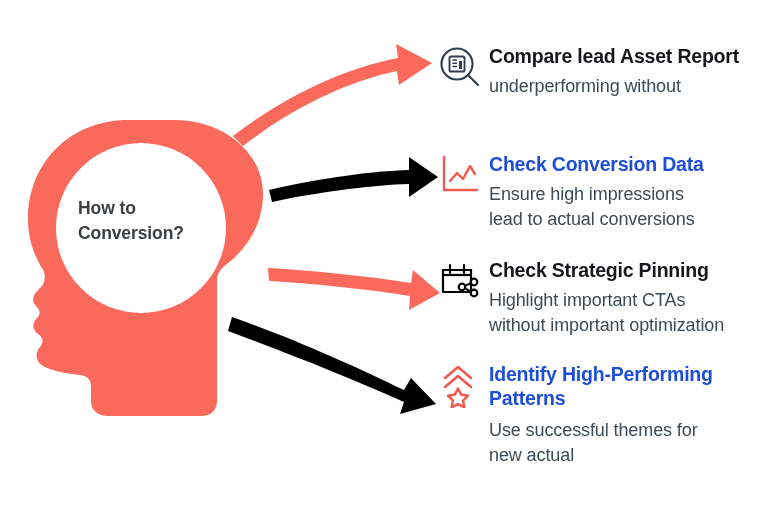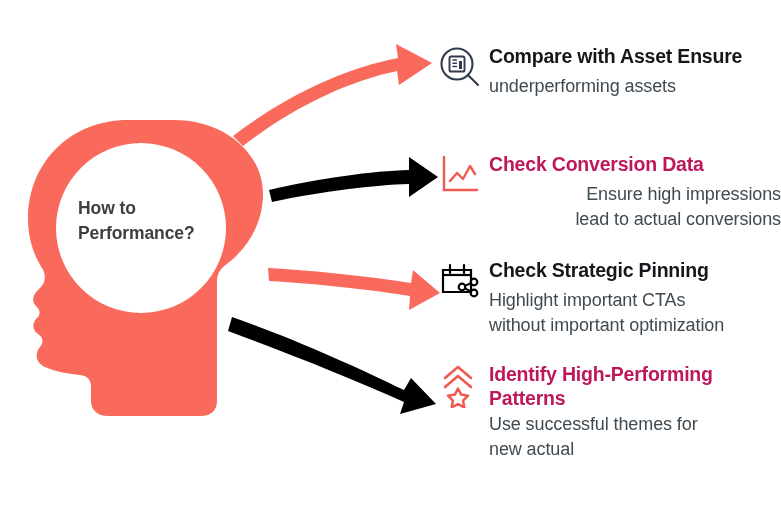--- a/index.html
+++ b/index.html
@@ -73,31 +73,31 @@
     line-height: 24px;
     letter-spacing: -0.2px;
   }
   .item-desc {
     font-size: 18px;
     line-height: 25px;
     color: #3f4a52;
     letter-spacing: -0.1px;
   }
   .title-dark { color: #15171a; }
-  .title-coral { color: #be185d; }
+  .title-coral { color: #1d4ed8; }
 
   #item-1 { top: 44px; }
   #item-2 { top: 152px; }
   #item-3 { top: 258px; }
   #item-4 { top: 362px; }
 
   #item-1 .item-desc { margin-top: 6px; }
-  #item-2 .item-desc { margin-top: 6px; text-align: right; }
+  #item-2 .item-desc { margin-top: 6px; }
   #item-3 .item-desc { margin-top: 6px; }
-  #item-4 .item-desc { margin-top: 2px; }
+  #item-4 .item-desc { margin-top: 8px; }
 </style>
 </head>
 <body>
 
 <div id="canvas">
 
   <svg id="head-graphic" viewBox="0 0 270 300">
     <path d="M110 2
              C 53 2, 10 44, 10 101
              C 10 122, 17 139, 24 150
@@ -116,21 +116,21 @@
              L 199 163
              C 199 155, 203 150, 210 145
              C 232 128, 245 103, 245 76
              C 245 34, 205 2, 156 2
              Z" fill="#f96a5d"></path>
     <circle cx="123" cy="110" r="85" fill="#ffffff"></circle>
   </svg>
 
   <div id="brain-label">
     <div>How to</div>
-    <div>Performance?</div>
+    <div>Conversion?</div>
   </div>
 
   <svg id="arrow-layer" viewBox="0 0 781 513">
 
     <g>
       <path d="M233 136
                C 285 96, 345 68, 398 58
                L 396 44
                L 432 63
                L 399 85
@@ -175,23 +175,23 @@
 
   <div class="item" id="item-1">
     <svg class="item-icon" viewBox="0 0 46 46">
       <circle cx="20" cy="20" r="15.5" fill="none" stroke="#2f3b4c" stroke-width="2.1"></circle>
       <rect x="12.5" y="12.5" width="15" height="15" rx="1.6" fill="none" stroke="#2f3b4c" stroke-width="1.9"></rect>
       <path d="M16 16 h3.4 M16 19.2 h3.4 M16 22.4 h3.4" stroke="#2f3b4c" stroke-width="1.5" stroke-linecap="round"></path>
       <rect x="22" y="17" width="3" height="8" fill="#2f3b4c"></rect>
       <path d="M31.2 31.2 L41 41" stroke="#2f3b4c" stroke-width="2.1" stroke-linecap="round"></path>
     </svg>
     <div class="item-text">
-      <div class="item-title title-dark">Compare with Asset Ensure</div>
-      <div class="item-desc">
-        <div>underperforming assets</div>
+      <div class="item-title title-dark">Compare lead Asset Report</div>
+      <div class="item-desc">
+        <div>underperforming without</div>
       </div>
     </div>
   </div>
 
   <div class="item" id="item-2">
     <svg class="item-icon" viewBox="0 0 46 46">
       <path d="M7 5 V38 H40" fill="none" stroke="#f0594f" stroke-width="2.4" stroke-linecap="round"></path>
       <path d="M13 29 L20 21 L26 27 L33 14 L38 22" fill="none" stroke="#f0594f" stroke-width="2.4" stroke-linecap="round" stroke-linejoin="round"></path>
     </svg>
     <div class="item-text">

